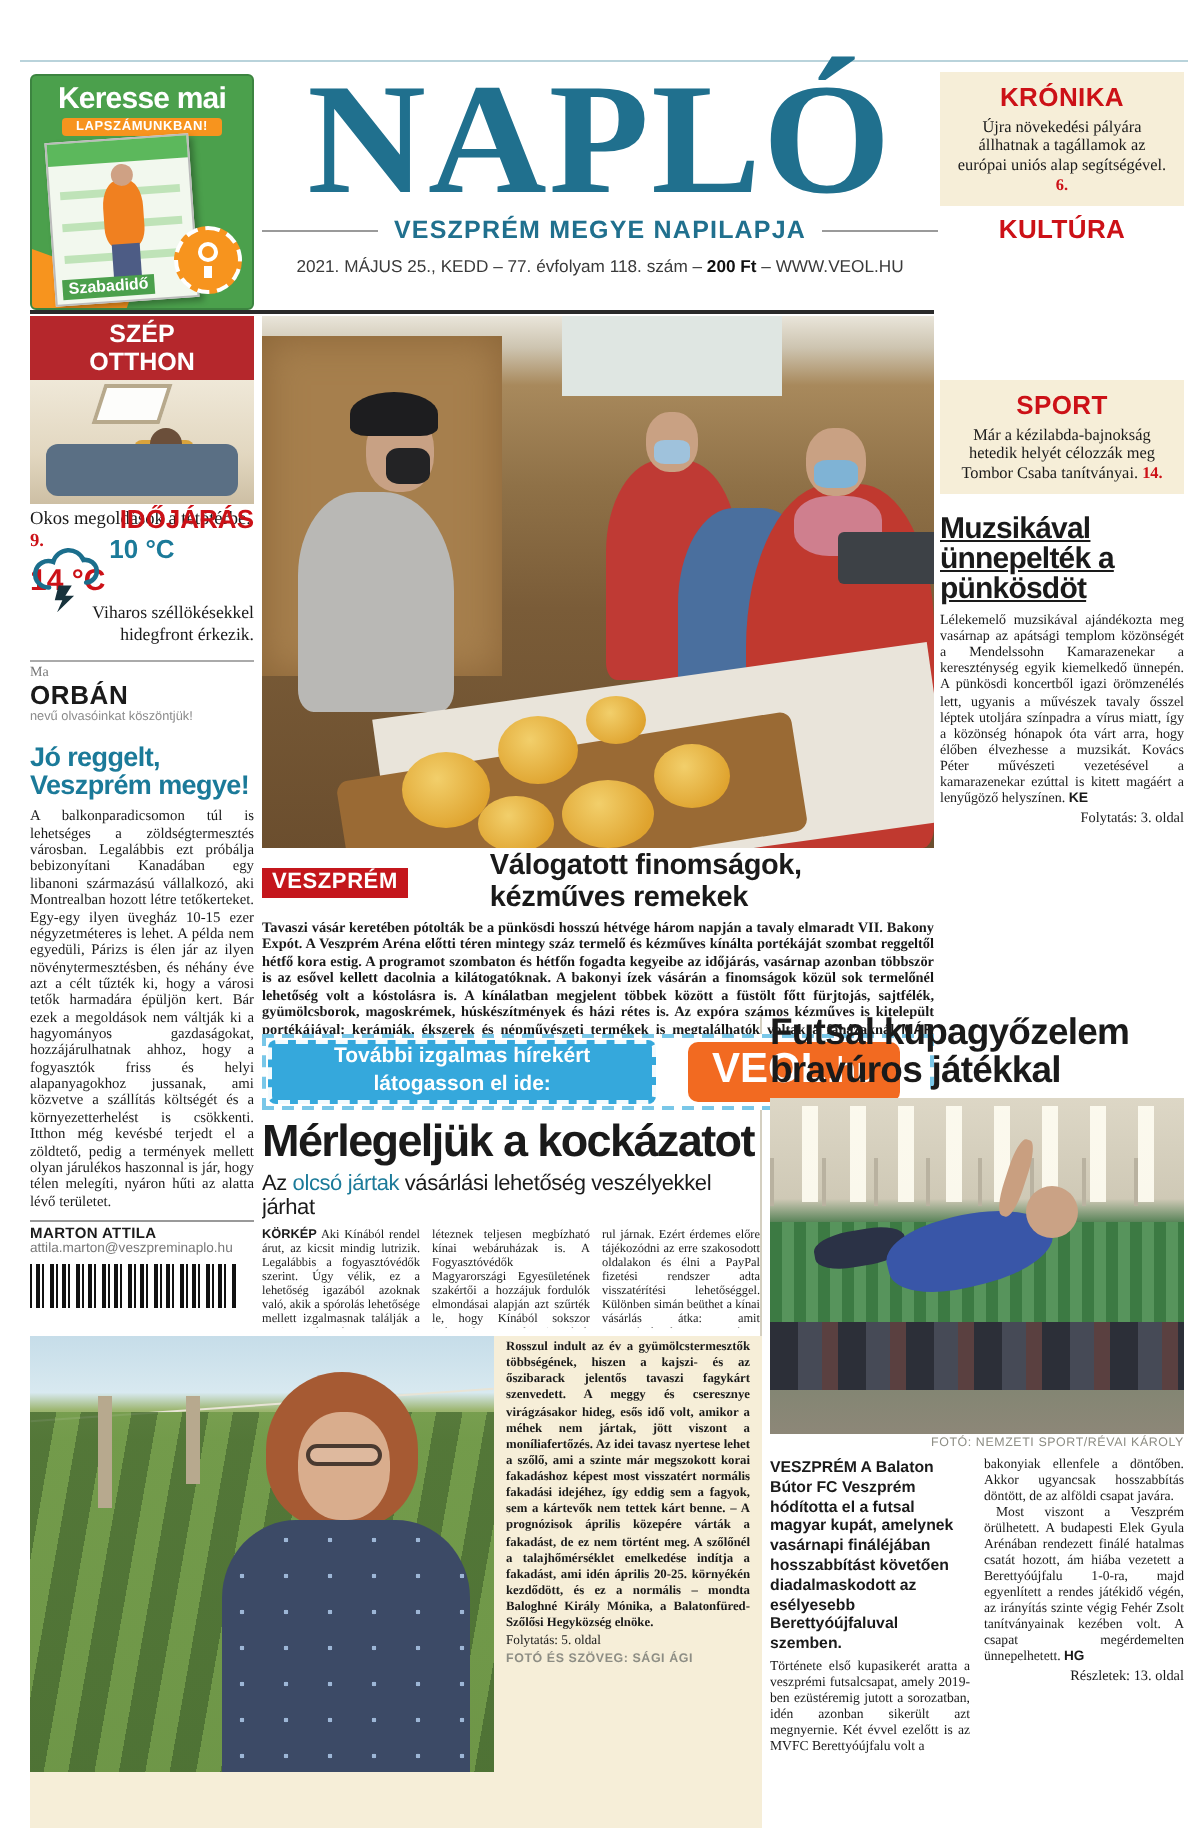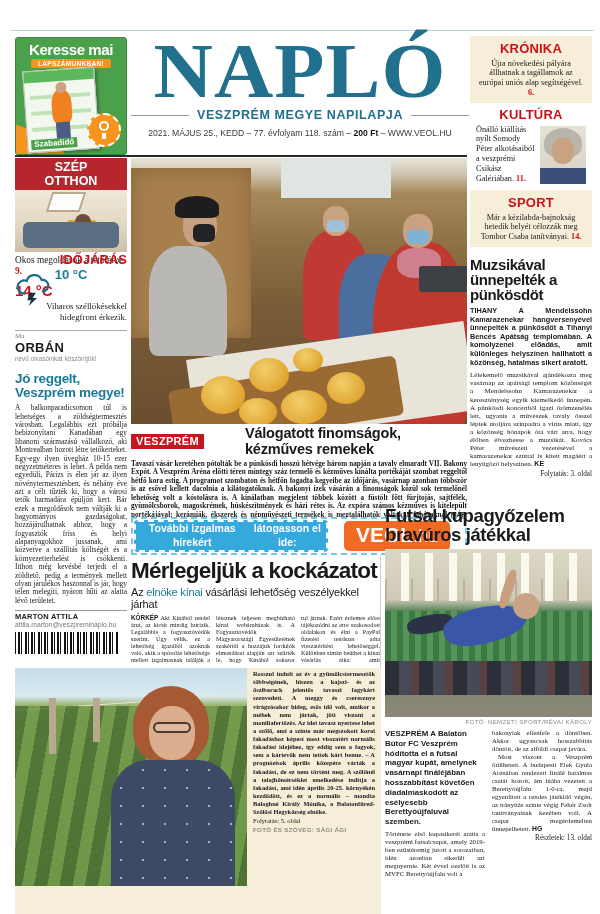--- a/index.html
+++ b/index.html
@@ -61,21 +61,21 @@
               background:linear-gradient(180deg,#e8e3d7 0%,#d6d0c4 100%); overflow:hidden; }
   .p-hair { position:absolute; left:4px; top:2px; width:38px; height:30px; background:#b9b5ad;
             border-radius:50% 50% 40% 40%; }
   .p-face { position:absolute; left:12px; top:12px; width:22px; height:26px; background:#c9a183;
             border-radius:45%; }
   .p-body { position:absolute; left:0; bottom:0; width:100%; height:16px; background:#3c4f78; }
 
   
   .muz { left:470px; top:257px; width:122px; }
   .muz-h { font-family:"Liberation Sans",sans-serif; font-weight:bold; font-size:15px;
-           line-height:1.0; letter-spacing:-0.4px; }
+           line-height:1.0; letter-spacing:-0.4px;text-decoration:underline; }
   .muz-lead { font-family:"Liberation Sans",sans-serif; font-weight:bold; font-size:7.3px;
               line-height:1.18; text-align:justify; margin-top:5px; }
   .muz-body { font-size:7px; line-height:1.16; text-align:justify; margin-top:4px; }
   .byline { font-weight:bold; font-family:"Liberation Sans",sans-serif; }
   .moreline { text-align:right; font-size:7.2px; margin-top:1px; }
 
   
   .photo { position:relative; overflow:hidden; }
   .mainphoto { left:131px; top:158px; width:336px; height:266px;
     background:linear-gradient(180deg,#e9e5da 0%,#cdc4b0 6%,#a8895c 13%,#8f7147 32%,#7a5c38 55%,#6b4e2e 100%); }
@@ -119,21 +119,21 @@
                   letter-spacing:-0.2px;margin-left:35px; }
   .vesz-body { margin-top:3px; font-weight:bold; font-size:7.2px; line-height:1.18; text-align:justify; }
   .credit { font-family:"Liberation Sans",sans-serif; font-size:6.2px; color:#8d8d84;
             text-transform:uppercase; letter-spacing:0.3px; }
   .credit-right { text-align:right; margin-top:-7px; }
 
   
   .veolstrip { left:131px; top:517px; width:336px; height:38px; border:2px dashed #79c7e8;
                display:flex; background:#fff; }
   .veol-blue { flex:1.4; background:#35a8dc; border:2px dashed rgba(255,255,255,.95);
-               border-radius:4px; margin:1px; display:flex; flex-direction:row;
+               border-radius:4px; margin:1px; display:flex; flex-direction:column;
                justify-content:center; text-align:center; color:#fff;
                font-family:"Liberation Sans",sans-serif; font-weight:bold; font-size:10.5px;
                line-height:1.3; }
   .veol-logo-wrap { flex:1; display:flex; align-items:center; justify-content:center; }
   .veol-logo { background:#f26a21; border-radius:5px; padding:2px 12px 4px; color:#fff;
                font-family:"Liberation Sans",sans-serif; font-weight:bold; font-size:21px; }
   .veol-logo .tld { font-weight:normal; font-size:18px; }
 
   
   .kock { left:131px; top:558px; width:249px; height:106px; overflow:hidden; }
@@ -275,37 +275,28 @@
       </div>
     <div class="dateline"><span>2021. MÁJUS 25., KEDD – 77. évfolyam 118. szám – </span><b>200 Ft</b><span> – WWW.VEOL.HU</span></div>
   </div>
 
   <div class="abs railbox cream" style="top:36px;">
     <div class="railtitle">KRÓNIKA</div>
     <span>Újra növekedési pályára állhatnak a tagállamok az európai uniós alap segítségével. </span><span class="pg">6.</span>
   </div>
   <div class="abs railbox" style="top:102px;">
     <div class="railtitle">KULTÚRA</div>
-    <div class="kultura-body">
-      <div class="portrait">
-        <div class="p-hair"></div>
-        <div class="p-face"></div>
-        <div class="p-body"></div>
-      </div>
-      <span>Önálló kiállítás nyílt Somody Péter alkotásaiból a veszprémi Csikász Galériában. </span><span class="pg">11.</span>
-    </div>
   </div>
   <div class="abs railbox cream" style="top:190px;">
     <div class="railtitle">SPORT</div>
     <span>Már a kézilabda-bajnokság hetedik helyét célozzák meg Tombor Csaba tanítványai. </span><span class="pg">14.</span>
   </div>
 
   <div class="abs muz">
     <div class="muz-h">Muzsikával ünnepelték a pünkösdöt</div>
-    <div class="muz-lead"><span class="byline">TIHANY</span><span> A Mendelssohn Kamarazenekar hangversenyével ünnepelték a pünkösdöt a Tihanyi Bencés Apátság templomában. A komolyzenei előadás, amit különleges helyszínen hallhatott a közönség, hatalmas sikert aratott.</span></div>
     <div class="muz-body"><span>Lélekemelő muzsikával ajándékozta meg vasárnap az apátsági templom közönségét a Mendelssohn Kamarazenekar a kereszténység egyik kiemelkedő ünnepén. A pünkösdi koncertből igazi örömzenélés lett, ugyanis a művészek tavaly ősszel léptek utoljára színpadra a vírus miatt, így a közönség hónapok óta várt arra, hogy élőben élvezhesse a muzsikát. Kovács Péter művészeti vezetésével a kamarazenekar ezúttal is kitett magáért a lenyűgöző helyszínen. </span><span class="byline">KE</span></div>
     <div class="moreline">Folytatás: 3. oldal</div>
   </div>
 
   <div class="abs photo mainphoto">
     <div class="mp-sky"></div>
     <div class="mp-wall"></div>
     <div class="mp-vendor-body"></div>
     <div class="mp-vendor-head"></div>
     <div class="mp-vendor-cap"></div>
@@ -343,21 +334,21 @@
       <div>További izgalmas hírekért</div>
       <div>látogasson el ide:</div>
     </div>
     <div class="veol-logo-wrap">
       <div class="veol-logo"><span>VEOL</span><span class="tld">.hu</span></div>
     </div>
   </div>
 
   <div class="abs kock">
     <div class="kock-h">Mérlegeljük a kockázatot</div>
-    <div class="kock-sub"><span>Az </span><span class="hl">elnöke kínai</span><span> vásárlási lehetőség veszélyekkel járhat</span></div>
+    <div class="kock-sub"><span>Az </span><span class="hl">olcsó jártak</span><span> vásárlási lehetőség veszélyekkel járhat</span></div>
     <div class="kock-cols">
       <div class="kock-col"><span class="kicker">KÖRKÉP</span><span> Aki Kínából rendel árut, az kicsit mindig lutrizik. Legalábbis a fogyasztóvédők szerint. Úgy vélik, ez a lehetőség igazából azoknak való, akik a spórolás lehetősége mellett izgalmasnak találják a „Vajon mikor és pontosan mi érkezik?” játékot. Persze</span></div>
       <div class="kock-col">léteznek teljesen megbízható kínai webáruházak is. A Fogyasztóvédők Magyarországi Egyesületének szakértői a hozzájuk fordulók elmondásai alapján azt szűrték le, hogy Kínából sokszor juthatunk a hazai árak töredékéért teljesen jó termékekhez, de többen pó-</div>
       <div class="kock-col"><span>rul járnak. Ezért érdemes előre tájékozódni az erre szakosodott oldalakon és élni a PayPal fizetési rendszer adta visszatérítési lehetőséggel. Különben simán beüthet a kínai vásárlás átka: amit megspóroltunk az áron, elmehet a vámon. </span></div>
     </div>
   </div>
 
   <div class="abs pec">
     <div class="pec-row">
       <div class="pec-photo">

